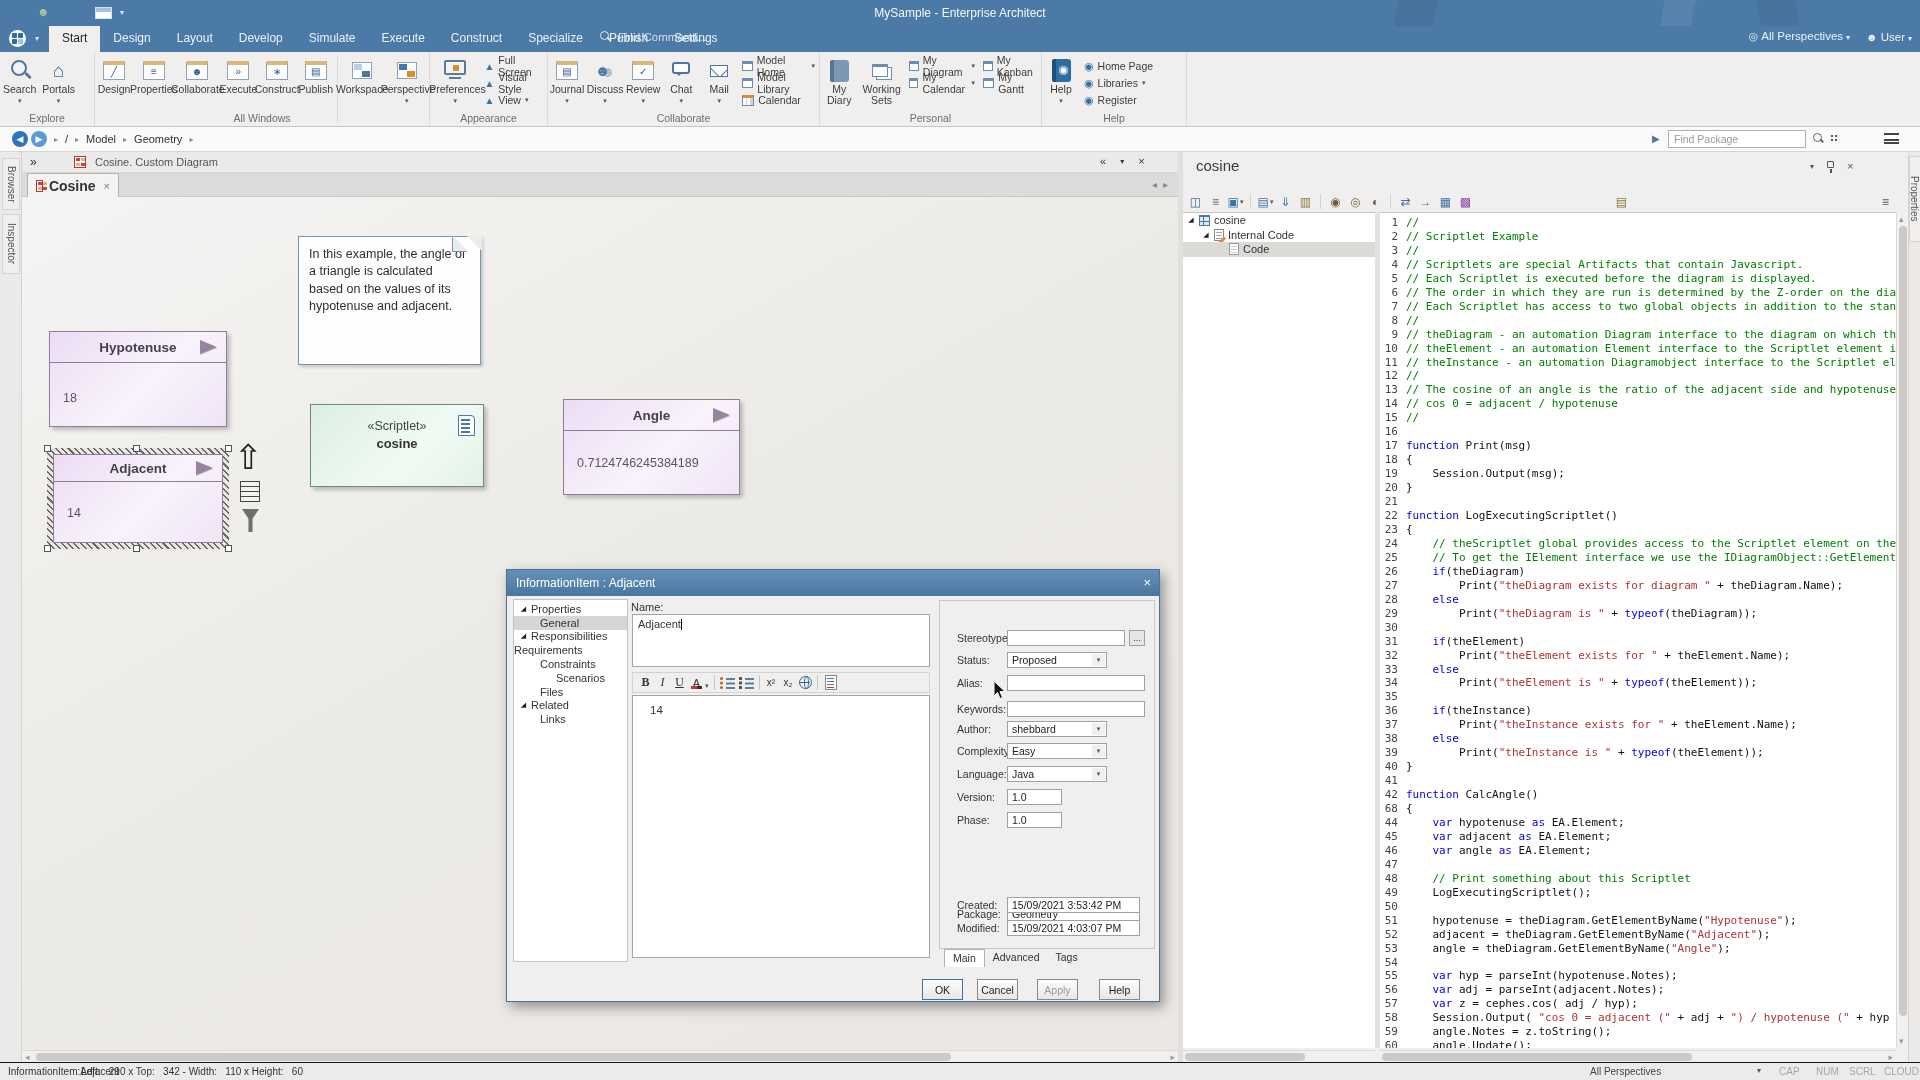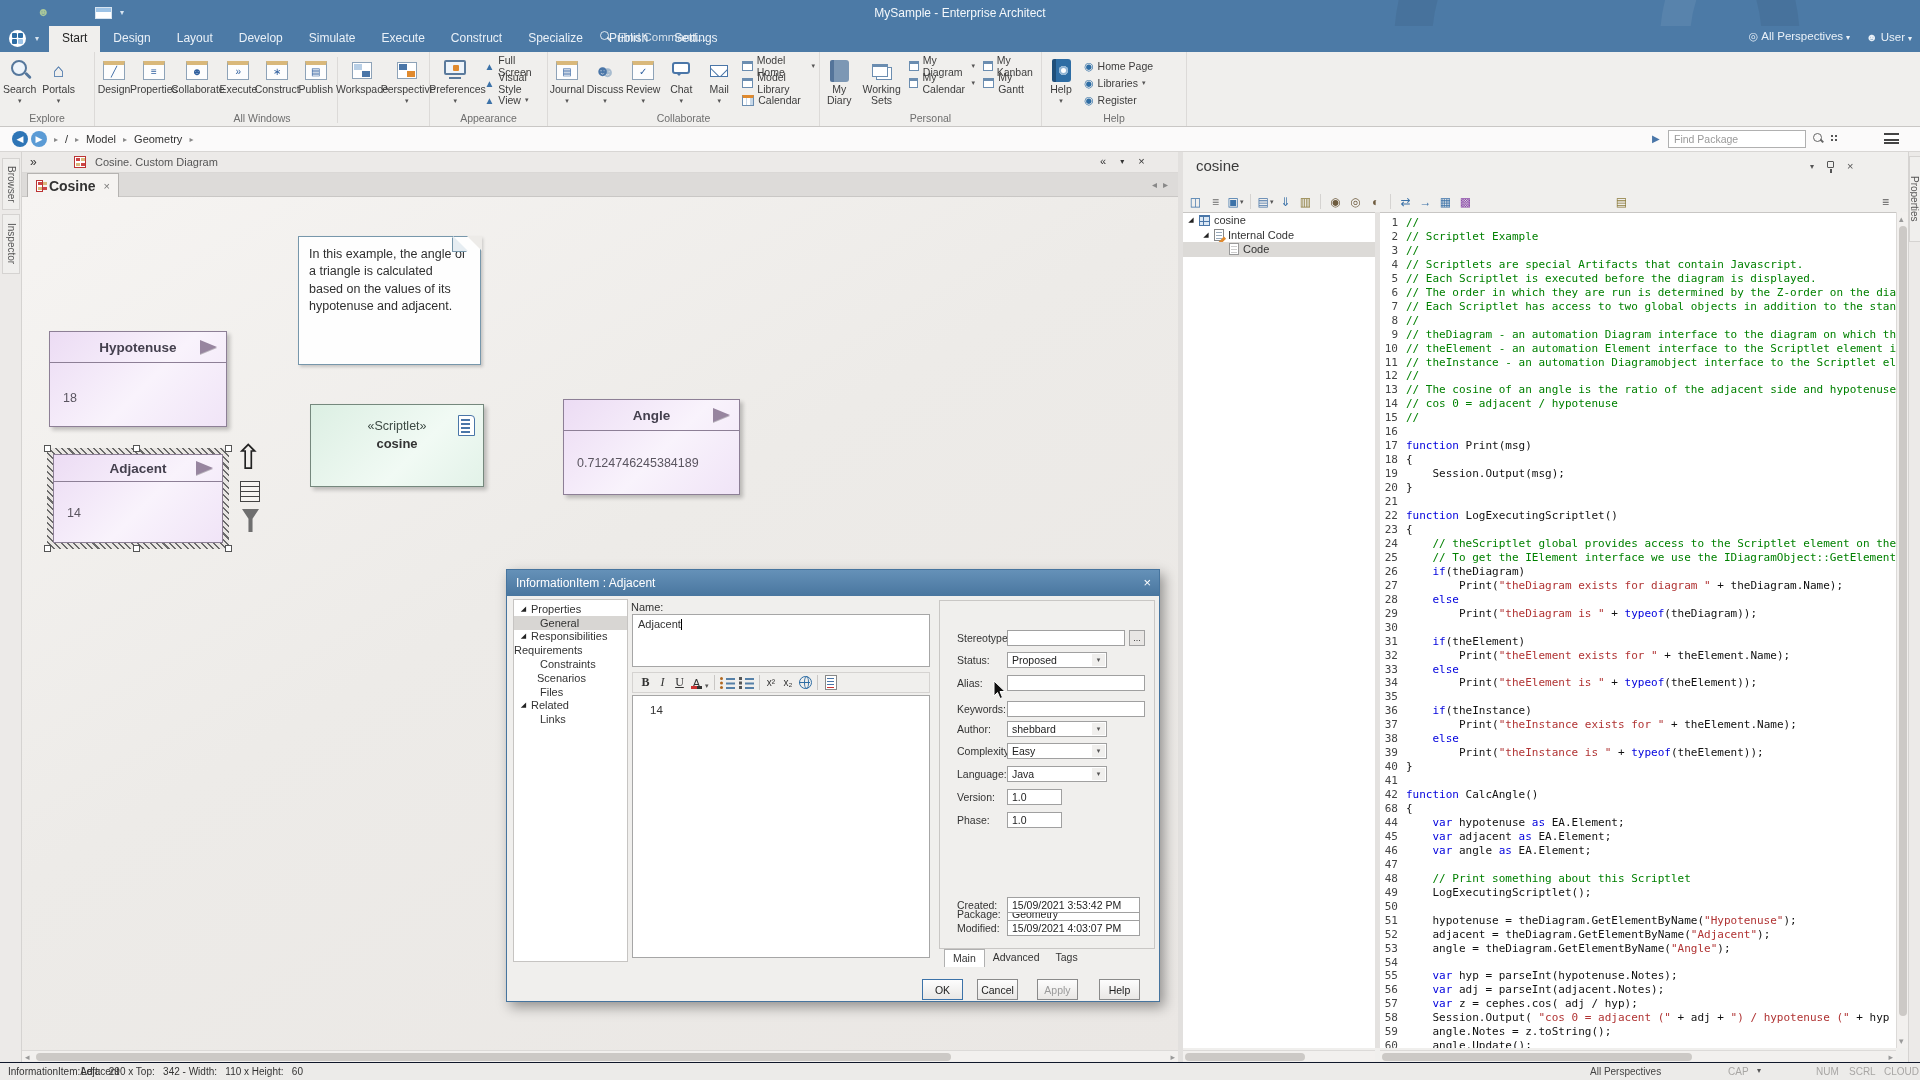--- a/index.html
+++ b/index.html
@@ -768,21 +768,21 @@
         <div class="dtrow" style="padding-left: 6px;">
           <span class="texp">◢</span>
           <span>Responsibilities</span>
         </div>
         <div class="dtrow" style="">
           <span>Requirements</span>
         </div>
         <div class="dtrow" style="padding-left: 26px;">
           <span>Constraints</span>
         </div>
-        <div class="dtrow" style="padding-left: 23px;">
+        <div class="dtrow" style="padding-left: 42px;">
           <span>Scenarios</span>
         </div>
         <div class="dtrow" style="padding-left: 26px;">
           <span>Files</span>
         </div>
         <div class="dtrow" style="padding-left: 6px;">
           <span class="texp">◢</span>
           <span>Related</span>
         </div>
         <div class="dtrow" style="padding-left: 26px;">
@@ -902,18 +902,18 @@
 
   <svg id="cursor" class="abs" width="14" height="20">
     <path d="M1,1 L1,16 L4.5,12.5 L7,18.5 L9.5,17.5 L7,11.5 L12,11.5 Z" fill="#111" stroke="#fff" stroke-width="1"></path>
   </svg>
 
   <div id="statusbar" class="abs">
     <span id="sb-left">InformationItem:Adjacent</span>
     <span id="sb-geom">Left:   290 x Top:   342 - Width:   110 x Height:   60</span>
     <span id="sb-persp">All Perspectives</span>
     <span id="sb-caret">▾</span>
-  <span class="sb-ind" style="left: 1728px;">CAP</span>
+  <span class="sb-ind" style="left: 1779px;">CAP</span>
       <span class="sb-ind" style="left: 1816px;">NUM</span>
       <span class="sb-ind" style="left: 1849px;">SCRL</span>
       <span class="sb-ind" style="left: 1884px;">CLOUD</span>
     </div>
 </div>
 
 </body></html>

